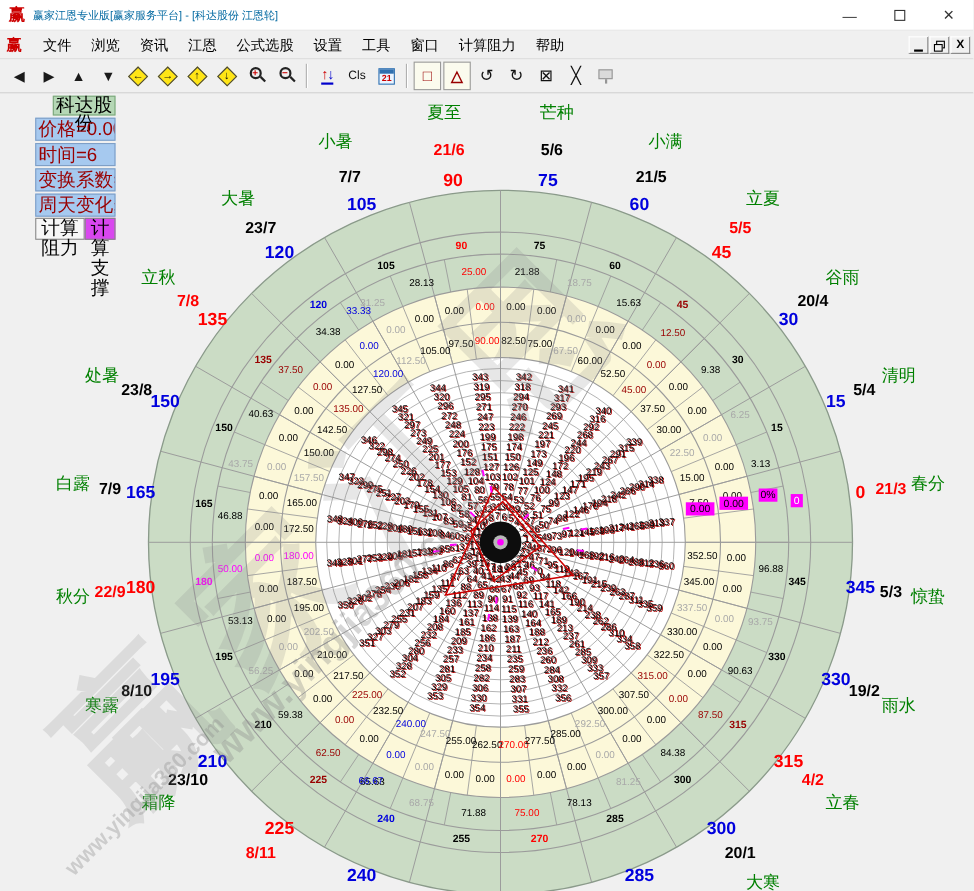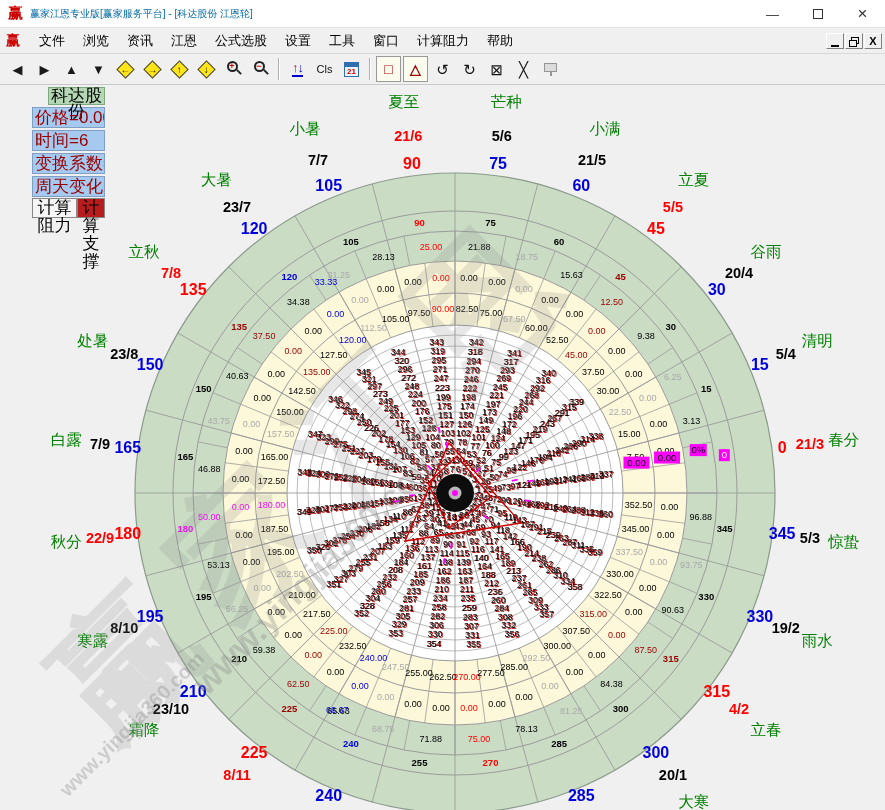--- a/index.html
+++ b/index.html
@@ -63,21 +63,21 @@
 
   
   .panel { position:absolute; left:0; top:2px; width:105px; z-index:20; font-size:17px;padding-left:32px; }
   .panel-header { margin-left:16px; height:18px; background:#b5d7b5; border:1px solid #7da87d;
     text-align:center; color:#000; line-height:16px; }
   .panel-row { height:21px; background:#a6c9ef; border:1px solid #7f9fc6; border-top:none;
     color:#990000; line-height:19px; padding-left:2px; white-space:nowrap; overflow:hidden; margin-top:2px; border-top:1px solid #7f9fc6;}
   .panel-btn-row { display:flex; margin-top:1px; }
   .panel-btn { height:20px; line-height:18px; text-align:center; border:1px solid #888; color:#000; }
   .panel-btn.resist { width:52px; background:#f6f6f6; }
-  .panel-btn.support { width:32px; background:#b91c1c; margin-left:0px; }
+  .panel-btn.support { width:32px; background:#d946ef; margin-left:0px; }
 
   
   .wm { position:absolute; pointer-events:none; white-space:nowrap; color:#8a8a8a; z-index:10; }
   .wm-big { left:10px; top:560px; font-size:140px; letter-spacing:28px; opacity:0.20;
     transform:rotate(-45deg); transform-origin:left top; font-weight:bold; }
   .wm-url1 { left:185px; top:590px; font-size:34px; font-weight:bold; opacity:0.34;
     transform:rotate(-45deg); transform-origin:left top; }
   .wm-url2 { left:55px; top:700px; font-size:20px; font-weight:bold; opacity:0.34;
     transform:rotate(-45deg); transform-origin:left top; }
 </style>

